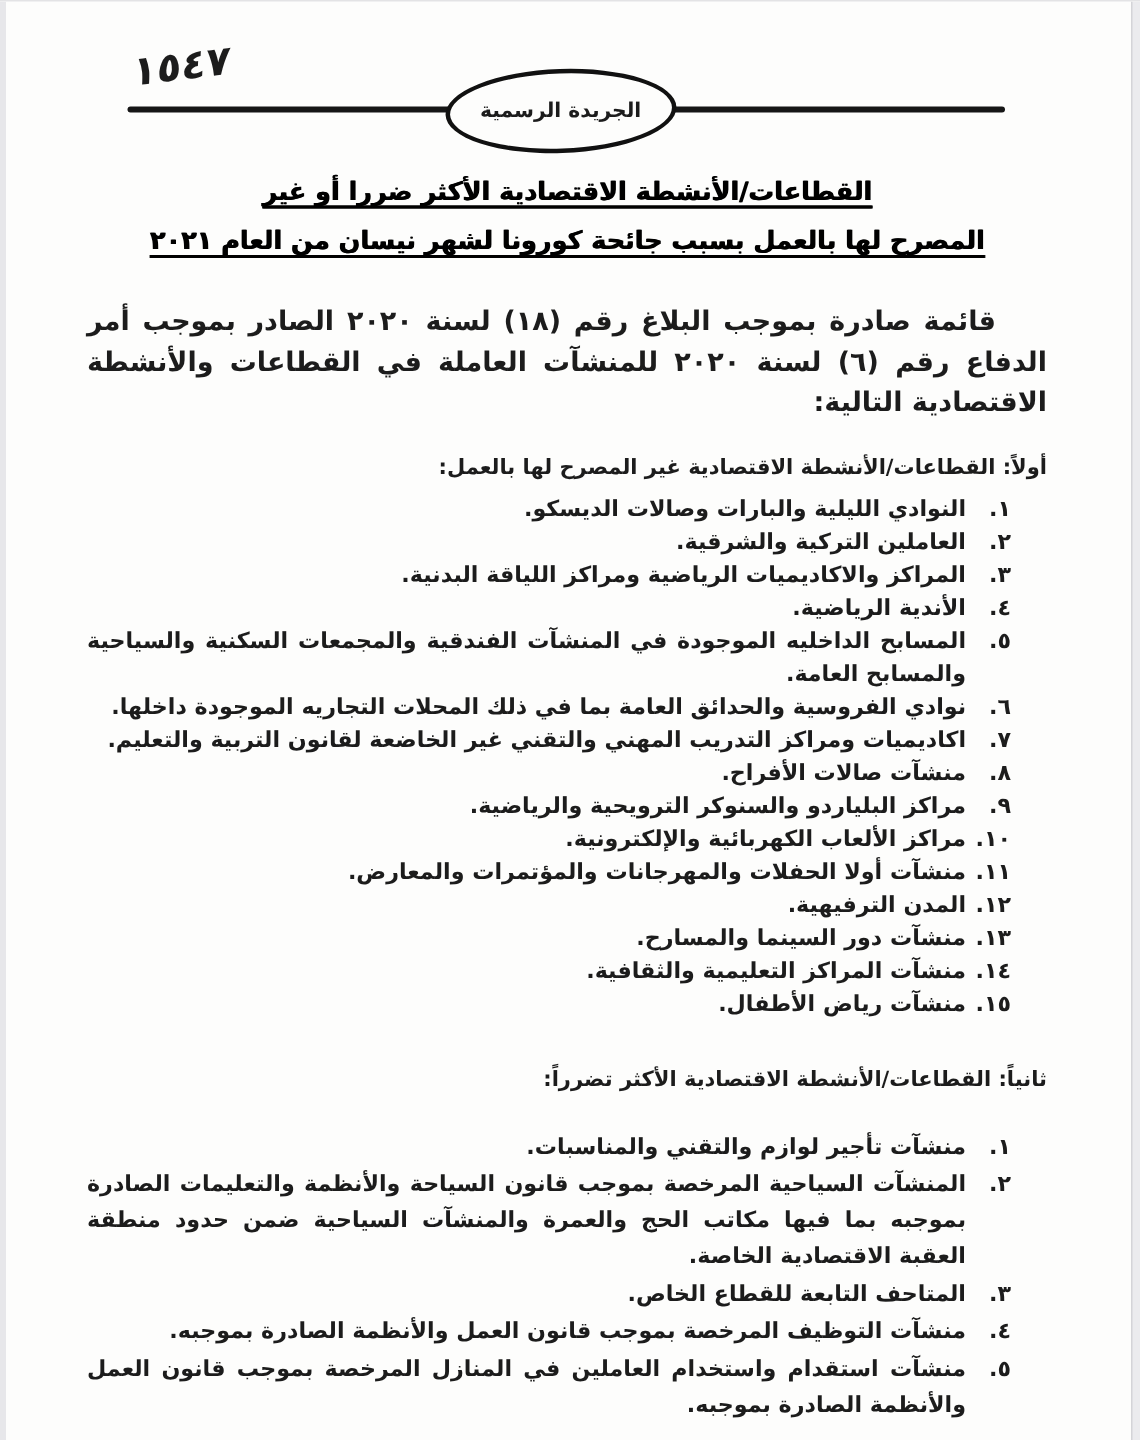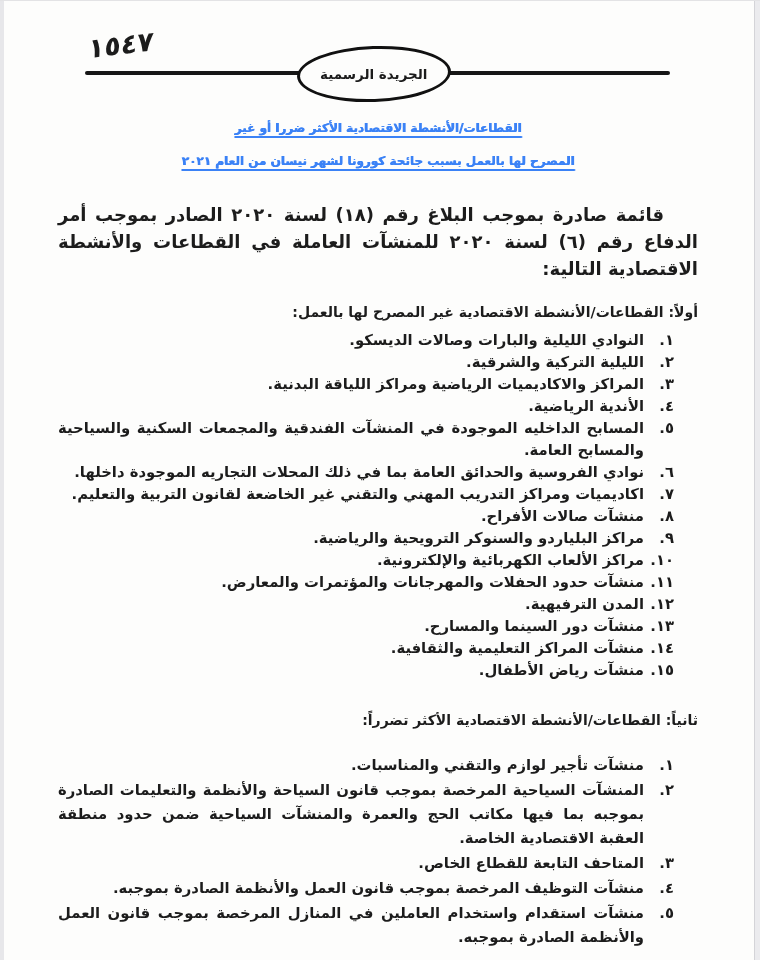--- a/index.html
+++ b/index.html
@@ -34,25 +34,25 @@
     transform:rotate(-2deg);
     z-index:2;
   }
   .banner-oval span{font-size:13.5px;font-weight:bold;transform:rotate(2deg);}
 
   
   .content{padding:0 62px 0 58px;}
   .title{
     text-align:center;
     font-weight:bold;
-    font-size:12px;
+    font-size:17px;
     line-height:33px;
     margin-top:9px;
     text-shadow:0.6px 0 0 currentColor;
-    color:#3b82f6;
+    color:#000000;
   }
   .title div{display:inline-block;text-decoration:underline;text-decoration-thickness:2px;text-underline-offset:4px;}
   .title .t2{display:block;}
   .intro{
     margin-top:23px;
     font-size:18px;font-weight:bold;
     line-height:27px;
     text-align:justify;
     text-indent:34px;
   }
@@ -95,21 +95,21 @@
 
     <div class="sec-heading">أولاً: القطاعات/الأنشطة الاقتصادية غير المصرح لها بالعمل:</div>
 
     <div class="list list1">
       <div class="li">
           <span class="num">١.</span>
           <span class="txt">النوادي الليلية والبارات وصالات الديسكو.</span>
         </div>
       <div class="li">
           <span class="num">٢.</span>
-          <span class="txt">الليلية التركية والشرقية.</span>
+          <span class="txt">العاملين التركية والشرقية.</span>
         </div>
       <div class="li">
           <span class="num">٣.</span>
           <span class="txt">المراكز والاكاديميات الرياضية ومراكز اللياقة البدنية.</span>
         </div>
       <div class="li">
           <span class="num">٤.</span>
           <span class="txt">الأندية الرياضية.</span>
         </div>
       <div class="li">
@@ -131,21 +131,21 @@
       <div class="li">
           <span class="num">٩.</span>
           <span class="txt">مراكز البلياردو والسنوكر الترويحية والرياضية.</span>
         </div>
       <div class="li">
           <span class="num">١٠.</span>
           <span class="txt">مراكز الألعاب الكهربائية والإلكترونية.</span>
         </div>
       <div class="li">
           <span class="num">١١.</span>
-          <span class="txt">منشآت حدود الحفلات والمهرجانات والمؤتمرات والمعارض.</span>
+          <span class="txt">منشآت أولا الحفلات والمهرجانات والمؤتمرات والمعارض.</span>
         </div>
       <div class="li">
           <span class="num">١٢.</span>
           <span class="txt">المدن الترفيهية.</span>
         </div>
       <div class="li">
           <span class="num">١٣.</span>
           <span class="txt">منشآت دور السينما والمسارح.</span>
         </div>
       <div class="li">

